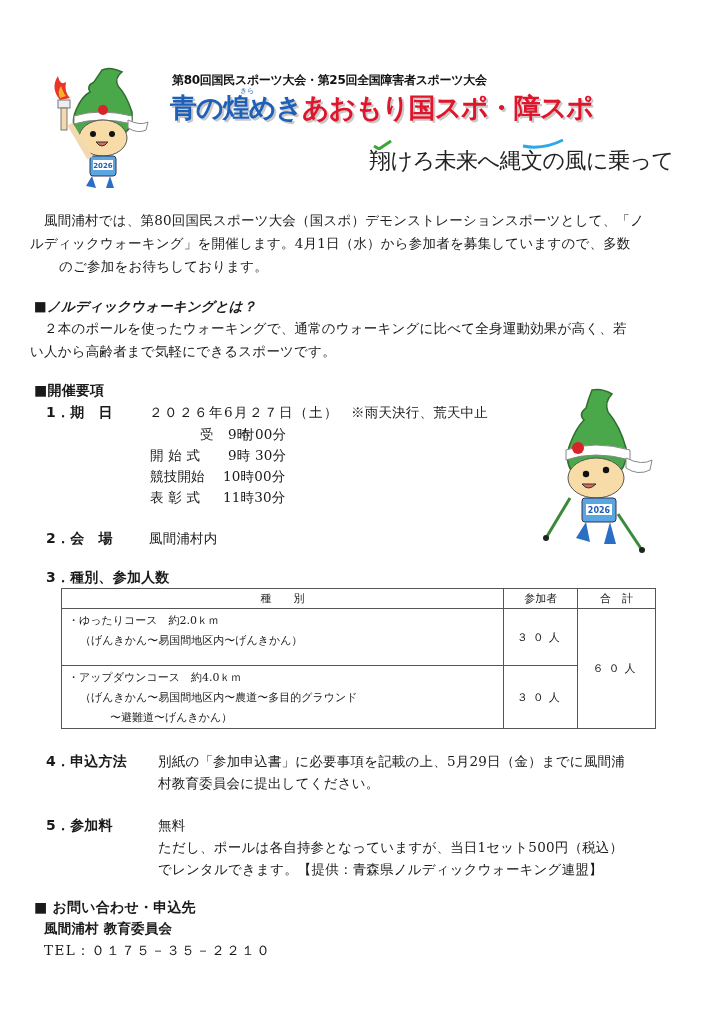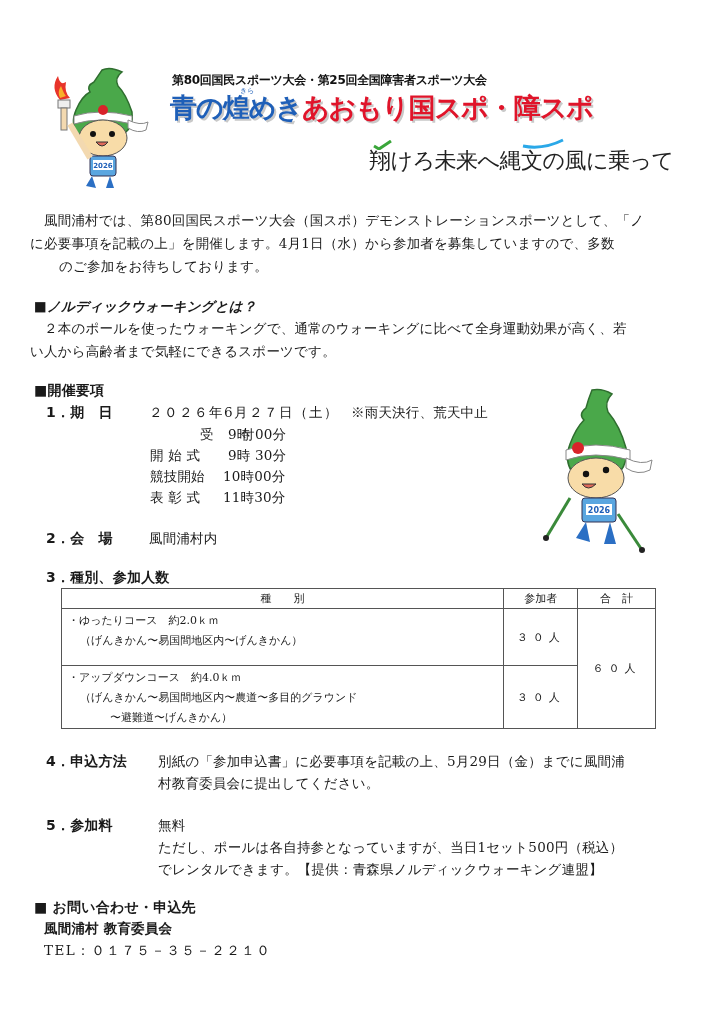--- a/index.html
+++ b/index.html
@@ -73,21 +73,21 @@
   <svg class="abs" style="left:4px;top:-6px;" width="20" height="10">
       <path d="M1 6 L6 9 L18 1" stroke="#3aa63a" stroke-width="3" fill="none"></path>
     </svg>
   <svg class="abs" style="left:152px;top:-8px;" width="44" height="12">
       <path d="M2 8 Q22 12 42 2" stroke="#2aa8e8" stroke-width="3" fill="none"></path>
     </svg>
   <span class="slogan">翔けろ未来へ縄文の風に乗って</span>
 </div>
 
 <div class="abs txt serif" style="left:44px;top:210px;">風間浦村では、第80回国民スポーツ大会（国スポ）デモンストレーションスポーツとして、「ノ</div>
-<div class="abs txt serif" style="left:30px;top:233px;">に必要事項を記載の上」を開催します。4月1日（水）から参加者を募集していますので、多数</div>
+<div class="abs txt serif" style="left:30px;top:233px;">ルディックウォーキング」を開催します。4月1日（水）から参加者を募集していますので、多数</div>
 <div class="abs txt serif" style="left:30px;top:256px;margin-left:29px;">のご参加をお待ちしております。</div>
 
 <div class="abs txt serif bold" style="left:34px;top:296px;font-style:italic;">■ノルディックウォーキングとは？</div>
 <div class="abs txt serif" style="left:44px;top:318px;">２本のポールを使ったウォーキングで、通常のウォーキングに比べて全身運動効果が高く、若</div>
 <div class="abs txt serif" style="left:30px;top:341px;">い人から高齢者まで気軽にできるスポーツです。</div>
 
 <div class="abs txt heading" style="left:34px;top:380px;">■開催要項</div>
 
 <div class="abs txt heading" style="left:46px;top:402px;">1．期　日</div>
 <div class="abs txt serif" style="left:149px;top:402px;letter-spacing:1.5px;">２０２６年6月２７日（土）</div>

